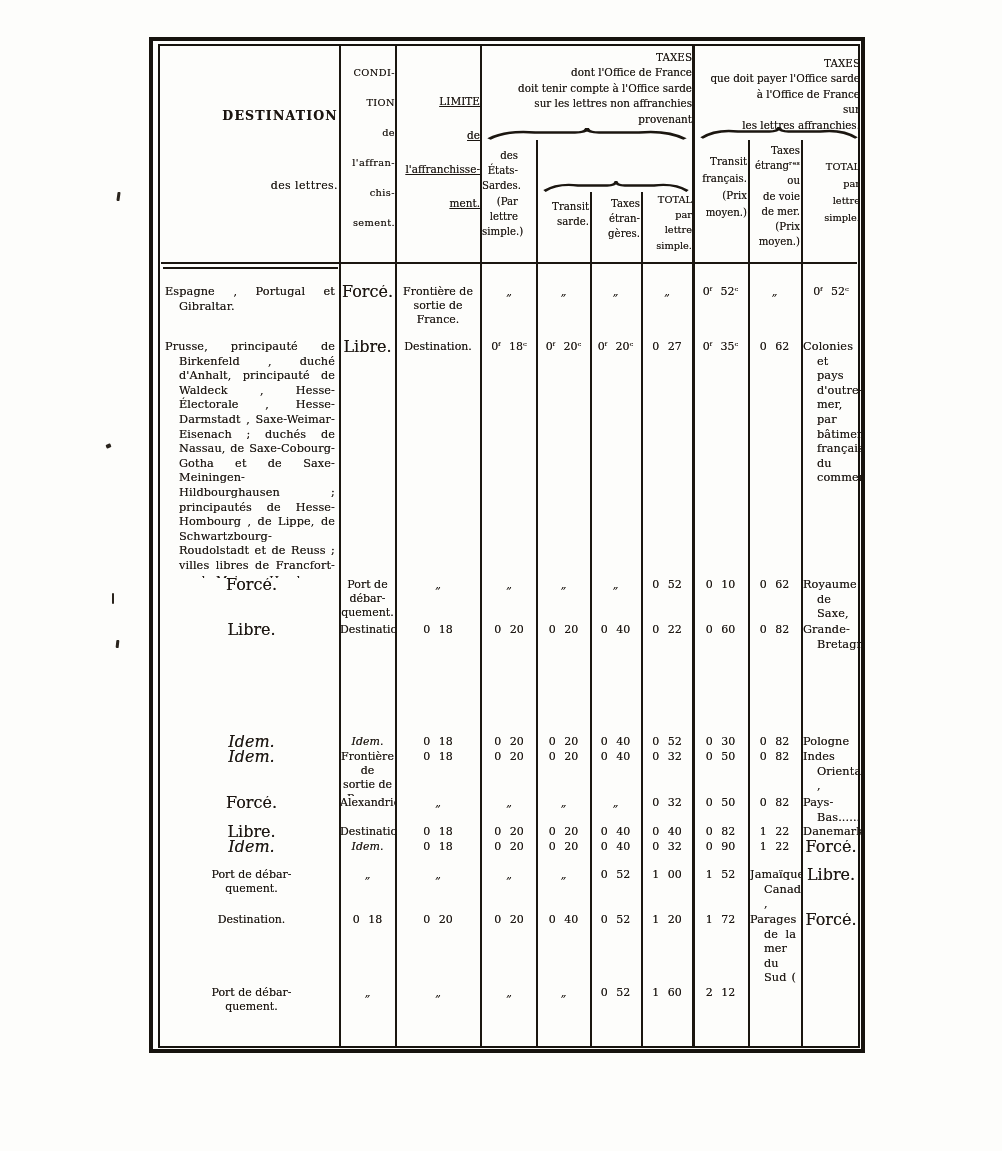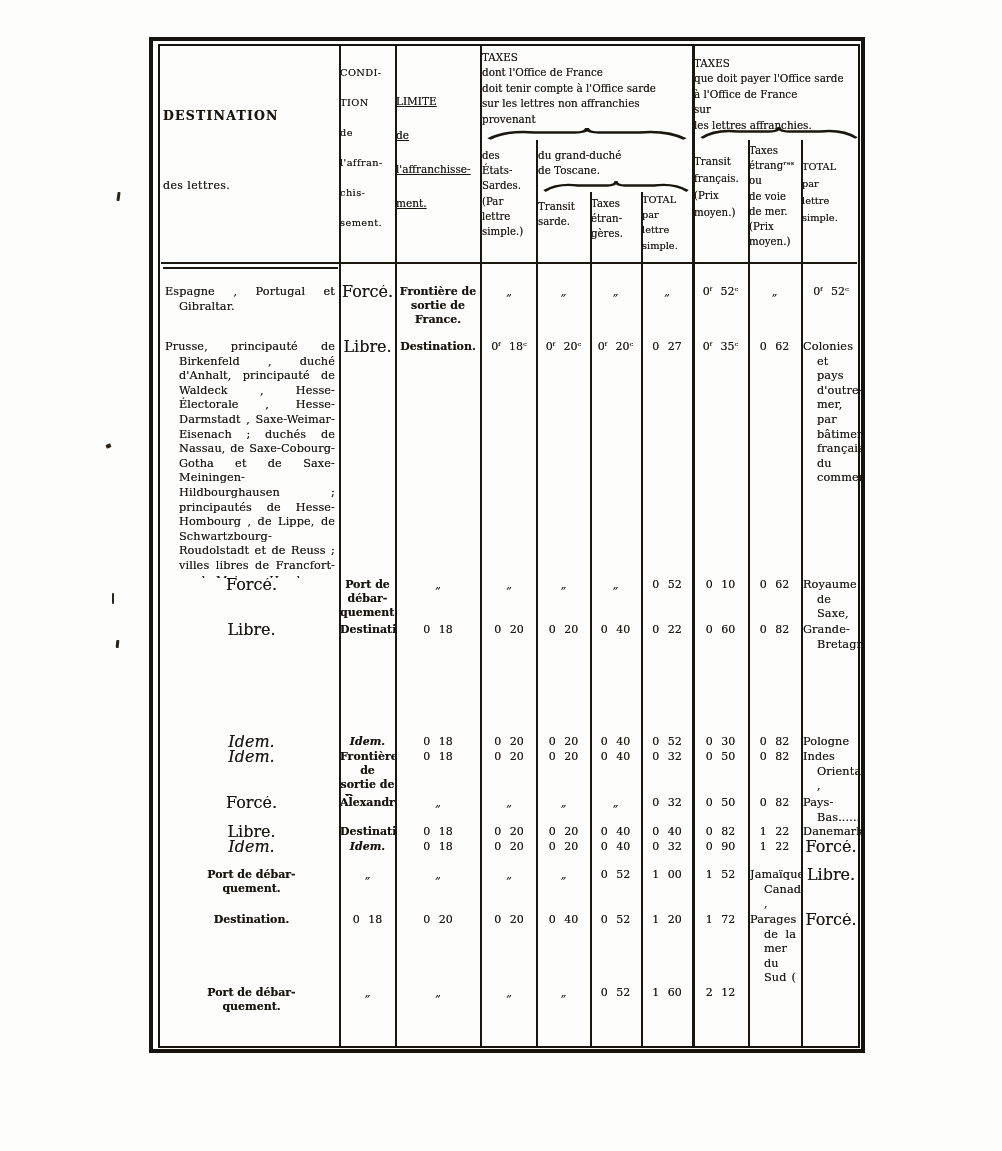--- a/index.html
+++ b/index.html
@@ -10,21 +10,21 @@
   }
   
   .frame-outer{position:absolute;left:149px;top:37px;width:708px;height:1008px;border:4px solid #17130e;}
   .frame-inner{position:absolute;left:158px;top:44px;width:698px;height:1000px;border:2px solid #17130e;}
   
   .vrule{position:absolute;width:2px;background:#1b1610;}
   .vrule.thick{width:3px;}
   .hrule{position:absolute;height:2px;background:#1b1610;}
   .hrule.thin{height:1.5px;}
   
-  .hc{position:absolute;text-align:left;white-space:pre-line;line-height:15px;font-size:10.5px;}
+  .hc{position:absolute;text-align:right;white-space:pre-line;line-height:15px;font-size:10.5px;}
   .dest-title{font-size:12.5px;font-weight:bold;letter-spacing:1.2px;}
   .dest-sub{font-size:11px;letter-spacing:.4px;}
   .cond-head{font-size:9.8px;line-height:30px;letter-spacing:.4px;}
   .lim-head{font-size:10.5px;line-height:34px;text-decoration:underline;}
   .group-title{font-size:10.4px;line-height:15.4px;}
   .subcol{font-size:10.2px;line-height:15.2px;}
   .ink{text-shadow:0 0 .5px rgba(20,14,8,.6);}
   
   .brace{position:absolute;}
   .brace svg{display:block;}
@@ -32,21 +32,21 @@
   .body-grid{
     position:absolute;left:163px;top:269px;width:698px;
     display:grid;
     grid-template-columns:177px 55px 86px 56px 53px 51px 52px 55px 53px 60px;
     grid-template-rows:16px 55px 238px 45px 112px 15px 46px 29px 15px 28px 45px 73px 60px;
     font-size:11.3px;line-height:14.6px;
   }
   .cell{overflow:hidden;}
   .cell.dest{padding:0 5px 0 16px;text-indent:-14px;text-align:justify;letter-spacing:.1px;}
   .cell.cond{text-align:center;font-size:16px;}
-  .cell.lim{text-align:center;white-space:pre-line;font-size:11px;line-height:14px;font-weight:bold;}
+  .cell.lim{text-align:center;white-space:pre-line;font-size:11px;line-height:14px;}
   .cell.val{text-align:center;font-size:11px;word-spacing:5px;}
   .it{font-style:italic;}
   .ditto{font-size:10px;font-style:italic;}
   
   .artifact{position:absolute;background:#2a241d;border-radius:1px;}
 </style>
 </head>
 <body>
 
 <div class="sheet">
@@ -99,22 +99,20 @@
     </svg>
   </div>
 
   <div class="hc subcol ink" style="left:482px;top:148px;width:36px;">des
 États-
 Sardes.
 (Par
 lettre
 simple.)</div>
 
-  <div class="hc group-title ink" style="left:538px;top:148px;width:154px;">du grand-duché
-de Toscane.</div>
 
   <div class="brace" style="left:543px;top:181px;">
     <svg width="146" height="12" viewBox="0 0 100 12" preserveAspectRatio="none">
       <path d="M1,10 Q10,2 24,4.5 L44,4.5 Q49,4.5 50,1 Q51,4.5 56,4.5 L76,4.5 Q90,2 99,10" fill="none" stroke="#1b1610" stroke-width="2.4"></path>
     </svg>
   </div>
 
   <div class="hc subcol ink" style="left:538px;top:199px;width:51px;">Transit
 sarde.</div>
   <div class="hc subcol ink" style="left:591px;top:196px;width:49px;">Taxes

